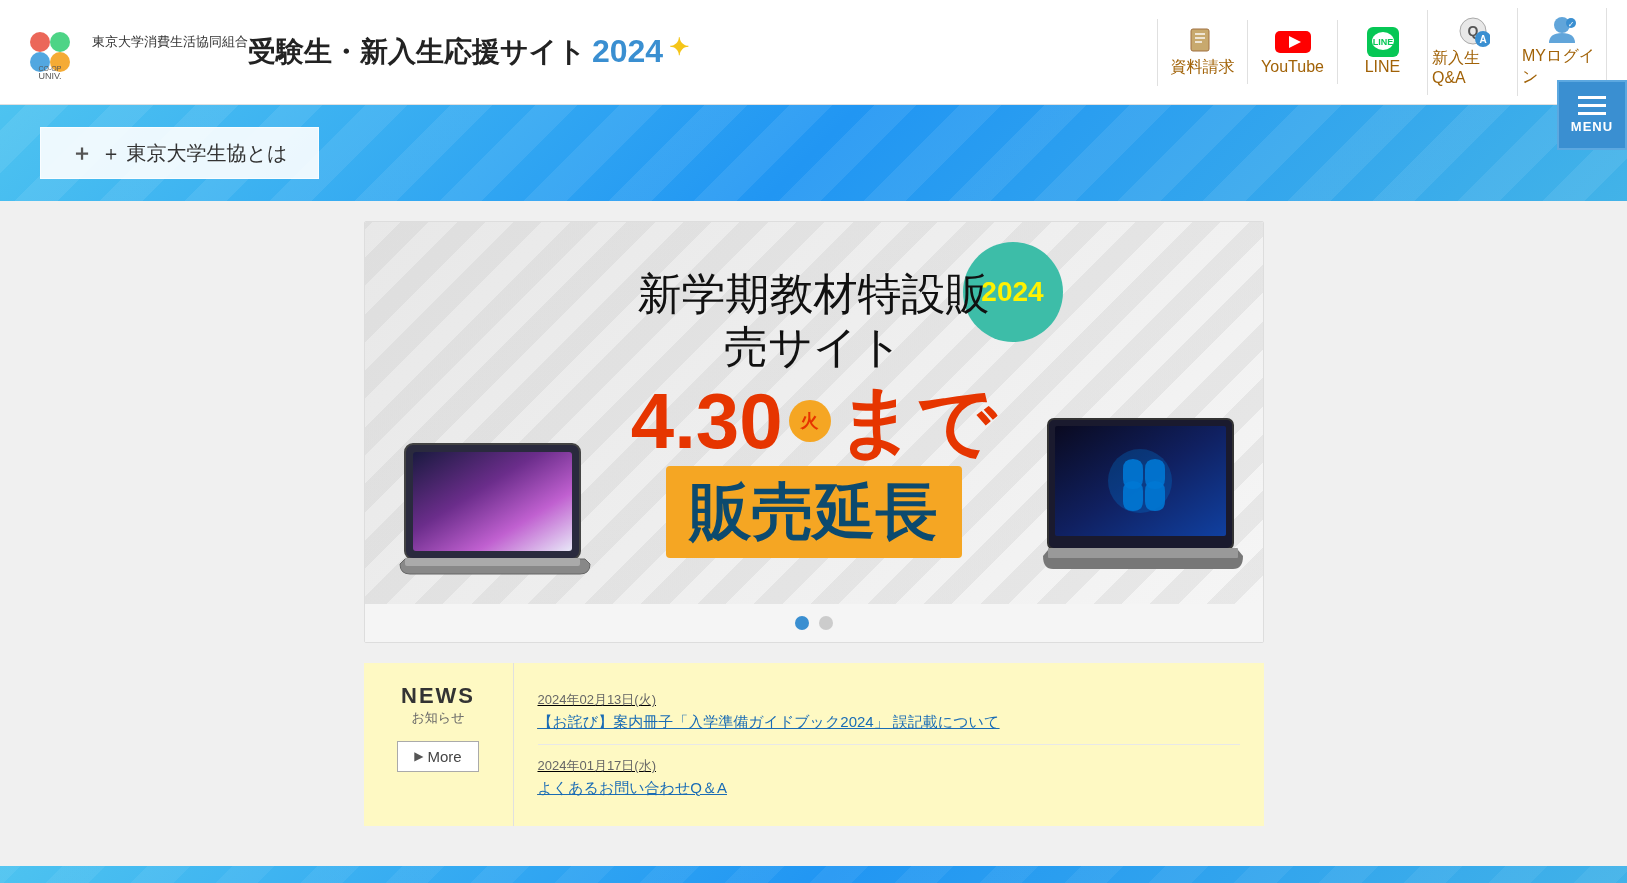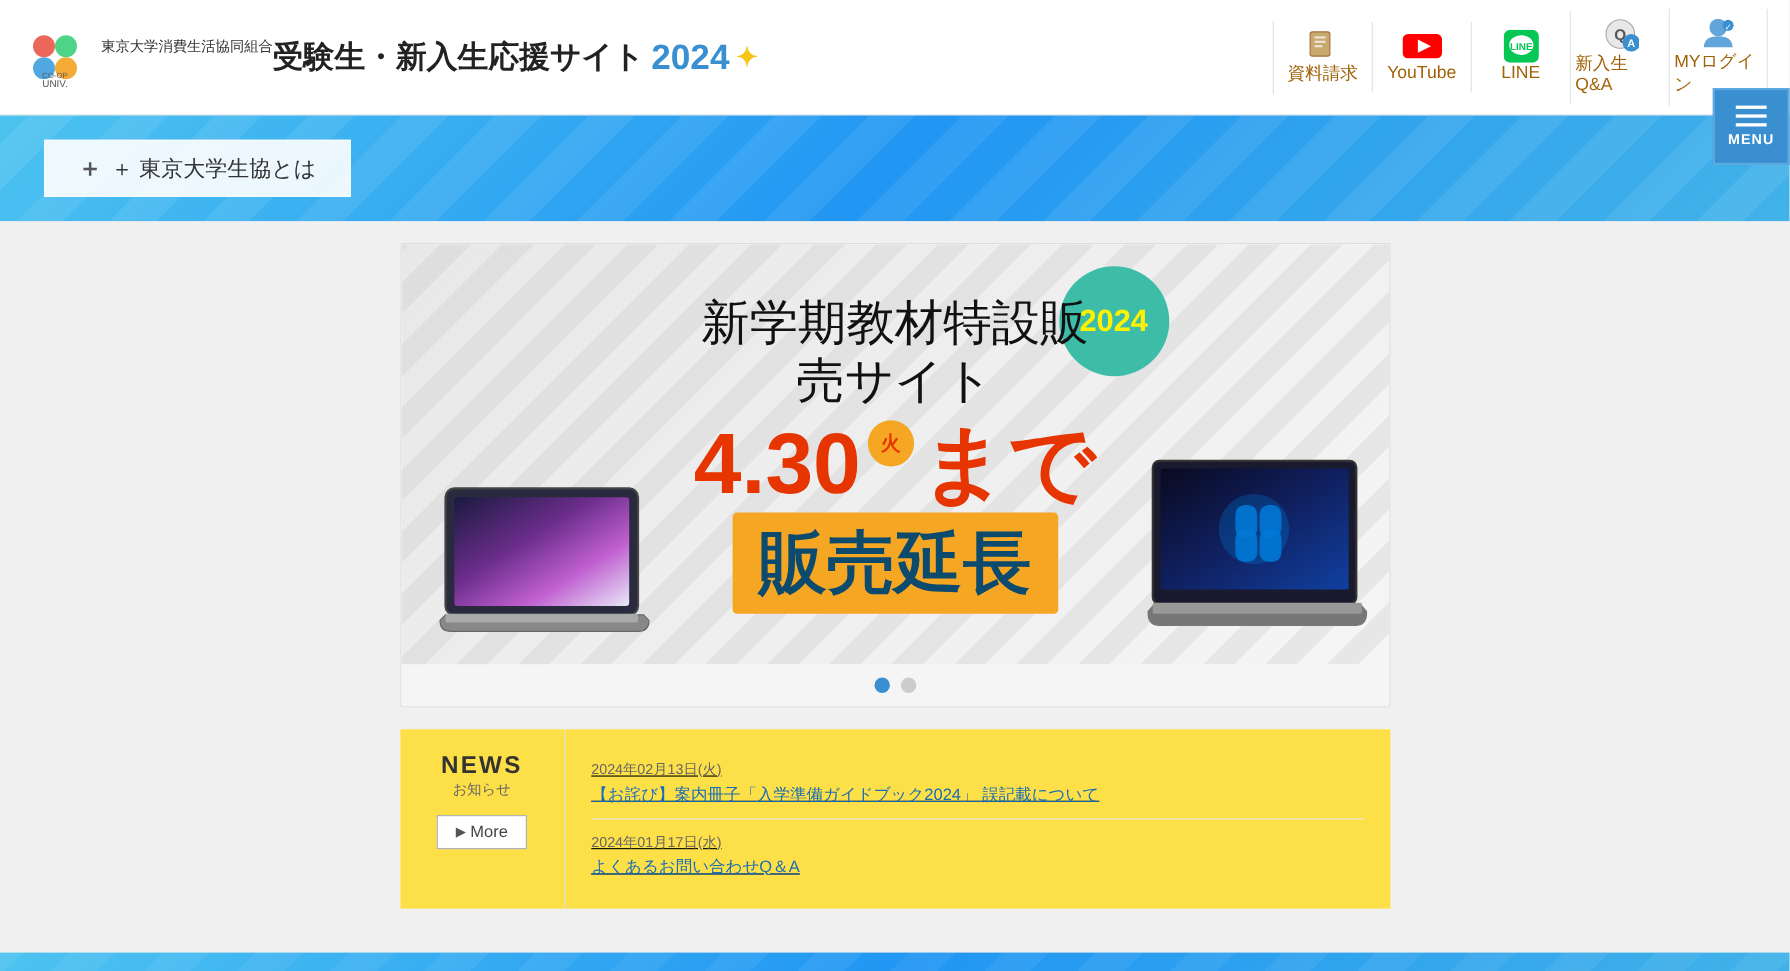--- a/index.html
+++ b/index.html
@@ -31,21 +31,20 @@
     .logo-small {
       font-size: 13px;
       color: #333;
       font-weight: normal;
     }
     .logo-main {
       font-size: 28px;
       font-weight: bold;
       color: #222;
       display: flex;
-      align-items: center;
       gap: 6px;
     }
     .logo-main .year-2024 {
       color: #3a8fd1;
       font-size: 32px;
       font-weight: bold;
     }
     .sparkle {
       color: #f5c518;
       font-size: 24px;
@@ -236,21 +235,21 @@
       background: #ccc;
     }
     .dot.active {
       background: #3a8fd1;
     }
 
     
     .news-section {
       display: flex;
       gap: 0;
-      background: #fde047;
+      background: #fef9c3;
       max-width: 900px;
       margin: 20px auto 0;
     }
     .news-label-col {
       width: 150px;
       min-width: 150px;
       padding: 20px;
       display: flex;
       flex-direction: column;
       align-items: center;
@@ -481,21 +480,21 @@
           <rect x="5" y="134" width="190" height="10" rx="1" fill="#999"></rect>
         </svg>
       </div>
 
       <div class="year-badge">
         <span style="font-size:28px; font-weight:bold; color:#fff200;">2024</span>
       </div>
 
       <div style="position:relative; z-index:3; text-align:center; padding: 16px 220px 16px 220px;">
         <div style="font-size:44px; font-weight:400; color:#111; margin-bottom:8px; line-height:1.2;">新学期教材特設販売サイト</div>
-        <div style="font-size:78px; font-weight:900; color:#e63500; line-height:1; display:flex; justify-content:center; gap:6px;">
+        <div style="font-size:78px; font-weight:900; color:#e63500; line-height:1; display:flex; align-items:center; justify-content:center; gap:6px;">
           <span>4.30</span>
           <span style="background:#f5a623; color:#e63500; border-radius:50%; width:42px; height:42px; font-size:18px; font-weight:bold; display:flex; align-items:center; justify-content:center;">
             <span>火</span>
           </span>
           <span>まで</span>
         </div>
         <div style="font-size:62px; font-weight:900; color:#0c4a6e; background:#f5a623; padding:4px 24px; border-radius:4px; display:inline-block; margin-top:6px;">販売延長</div>
       </div>
     </div>
 

